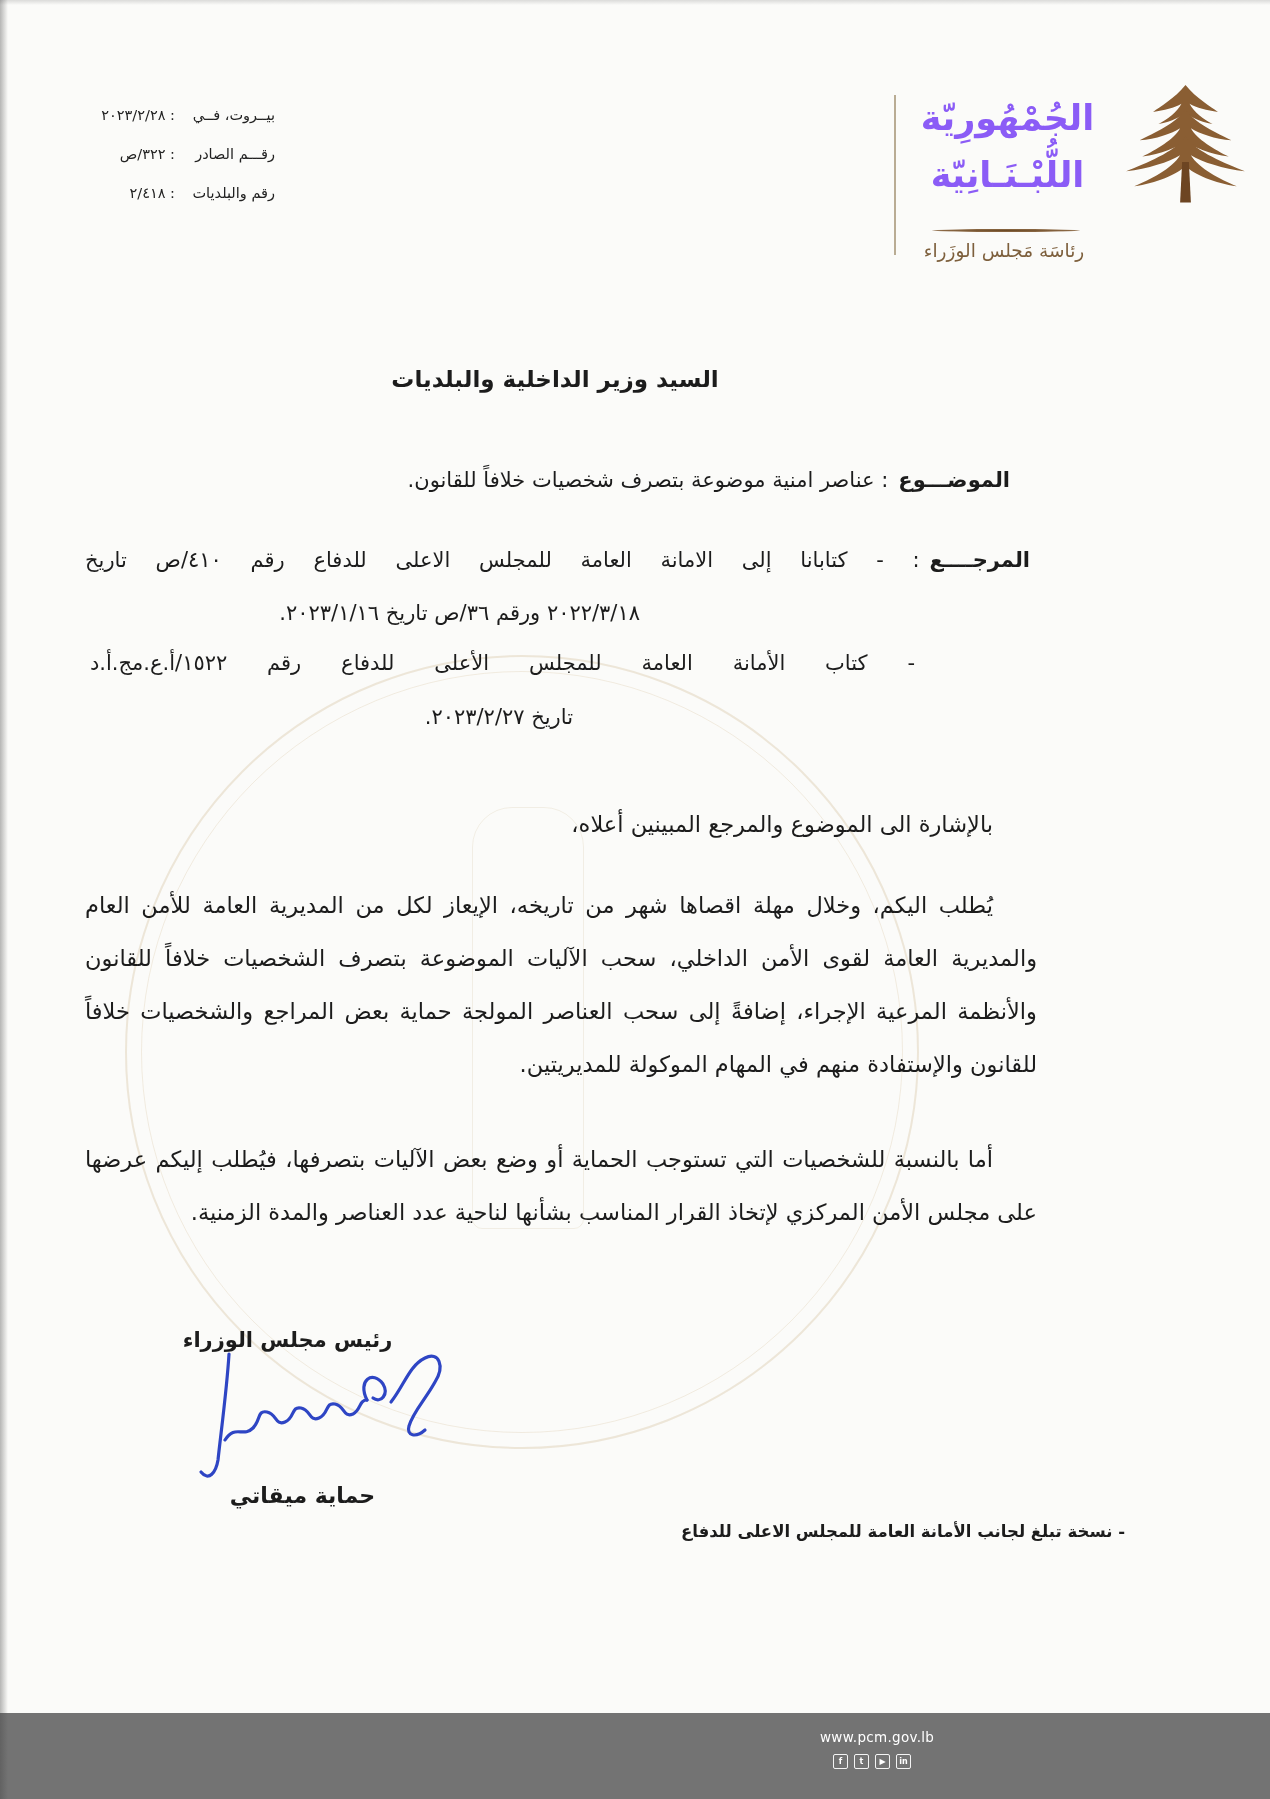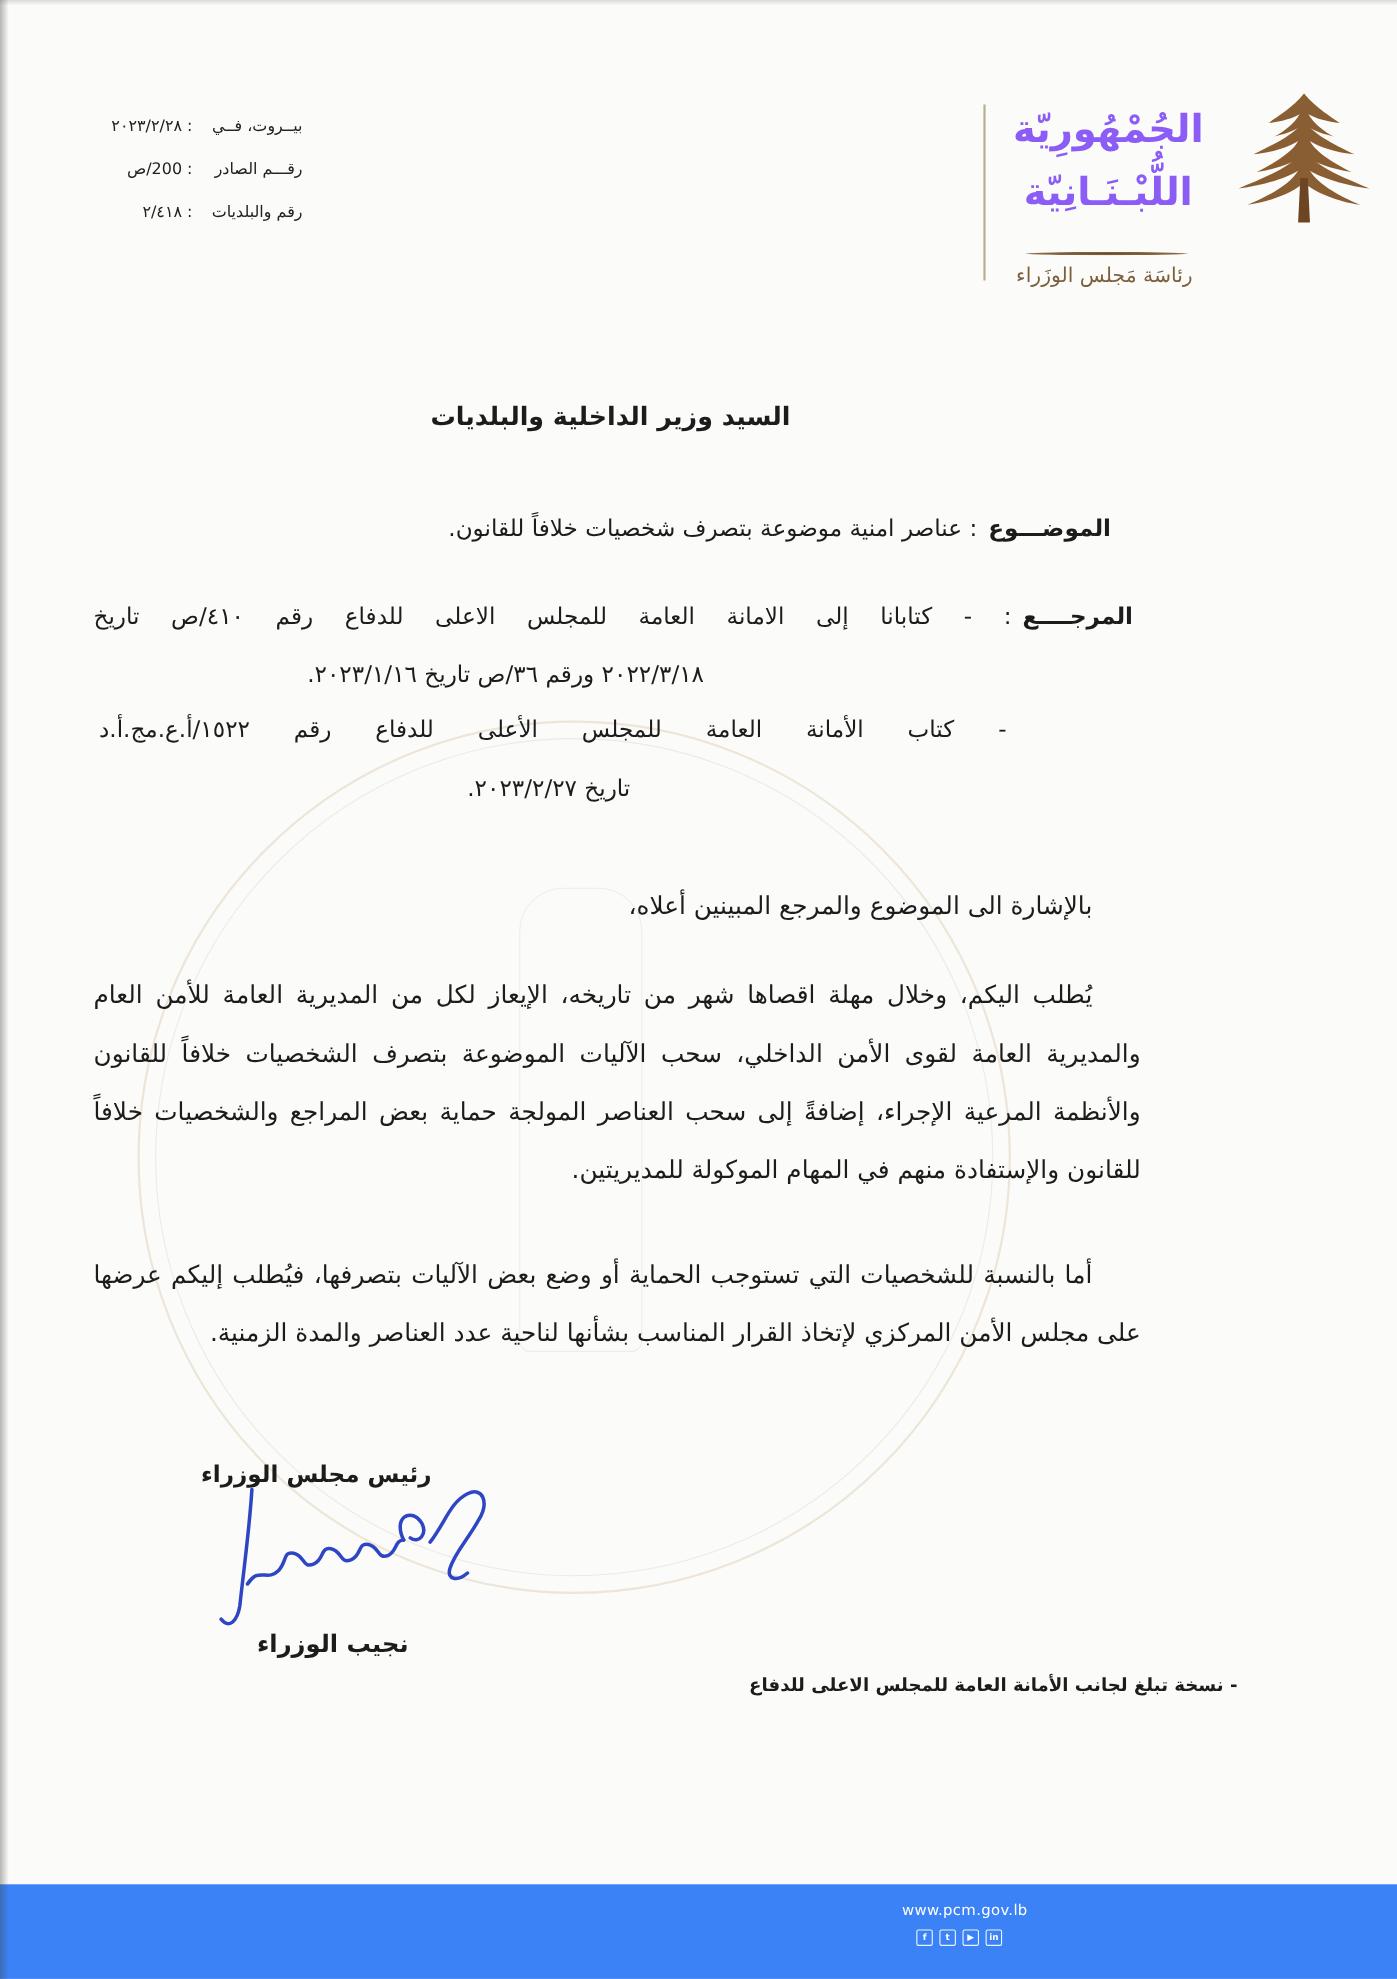--- a/index.html
+++ b/index.html
@@ -70,21 +70,21 @@
     direction:rtl;font-weight:700;font-size:21px;}
   .sig-ink{position:absolute;left:185px;top:1340px;width:275px;height:148px;}
   .sig-name{position:absolute;left:200px;top:1483px;width:205px;text-align:center;
     direction:rtl;font-weight:700;font-size:22px;}
 
   
   .copy-note{position:absolute;right:145px;top:1522px;direction:rtl;
     font-weight:700;font-size:16.5px;white-space:nowrap;}
 
   
-  .footer-bar{position:absolute;left:0;top:1713px;width:100%;height:86px;background:#3b82f6;}
+  .footer-bar{position:absolute;left:0;top:1713px;width:100%;height:86px;background:#737373;}
   .footer-url{position:absolute;left:820px;top:16px;color:#ffffff;
     font-size:13.5px;letter-spacing:.3px;direction:ltr;}
   .footer-social{position:absolute;left:833px;top:41px;display:flex;gap:6px;direction:ltr;}
   .soc{width:13px;height:13px;border:1px solid rgba(255,255,255,.92);border-radius:2px;
     color:#fff;font-size:8px;line-height:13px;text-align:center;font-weight:700;}
 </style>
 </head>
 <body>
 
 <div class="page">
@@ -94,21 +94,21 @@
     <div class="watermark-cedar"></div>
   </div>
 
   <div class="refs">
     <div class="ref-line">
       <span class="ref-label">بيــروت، فــي</span>
       <span class="ref-value">: ٢٠٢٣/٢/٢٨</span>
     </div>
     <div class="ref-line">
       <span class="ref-label">رقـــم الصادر</span>
-      <span class="ref-value">: 200/ص</span>
+      <span class="ref-value">: ٣٢٢/ص</span>
     </div>
     <div class="ref-line">
       <span class="ref-label">رقم والبلديات</span>
       <span class="ref-value">: ٢/٤١٨</span>
     </div>
   </div>
 
   <div class="vrule"></div>
   <div class="republic">
     <div>الجُمْهُورِيّة</div>
@@ -145,21 +145,21 @@
 
   <div class="sig-title">رئيس مجلس الوزراء</div>
   <svg class="sig-ink" viewBox="0 0 275 148">
     <g fill="none" stroke="#2e45c4" stroke-width="3.2" stroke-linecap="round">
       <path d="M44,14 C42,48 36,92 33,120 C31,132 24,142 16,132"></path>
       <path d="M40,100 C50,84 58,98 68,88 C76,80 72,70 82,72 C92,74 90,86 100,82 C110,78 106,66 116,68 C126,70 124,82 134,78 C144,74 140,62 150,64 C160,66 158,78 168,74 C176,70 174,60 182,60"></path>
       <path d="M182,60 C172,40 188,30 198,44 C204,54 196,64 188,58"></path>
       <path d="M206,62 C220,44 224,26 240,18 C254,11 260,26 250,42 C240,60 228,72 224,86 C221,96 231,98 240,90"></path>
     </g>
   </svg>
-  <div class="sig-name">نجيب الوزراء</div>
+  <div class="sig-name">حماية ميقاتي</div>
 
   <div class="copy-note">- نسخة تبلغ لجانب الأمانة العامة للمجلس الاعلى للدفاع</div>
 
   <div class="footer-bar">
     <div class="footer-url">www.pcm.gov.lb</div>
     <div class="footer-social">
       <div class="soc">f</div>
       <div class="soc">t</div>
       <div class="soc">▶</div>
       <div class="soc">in</div>

